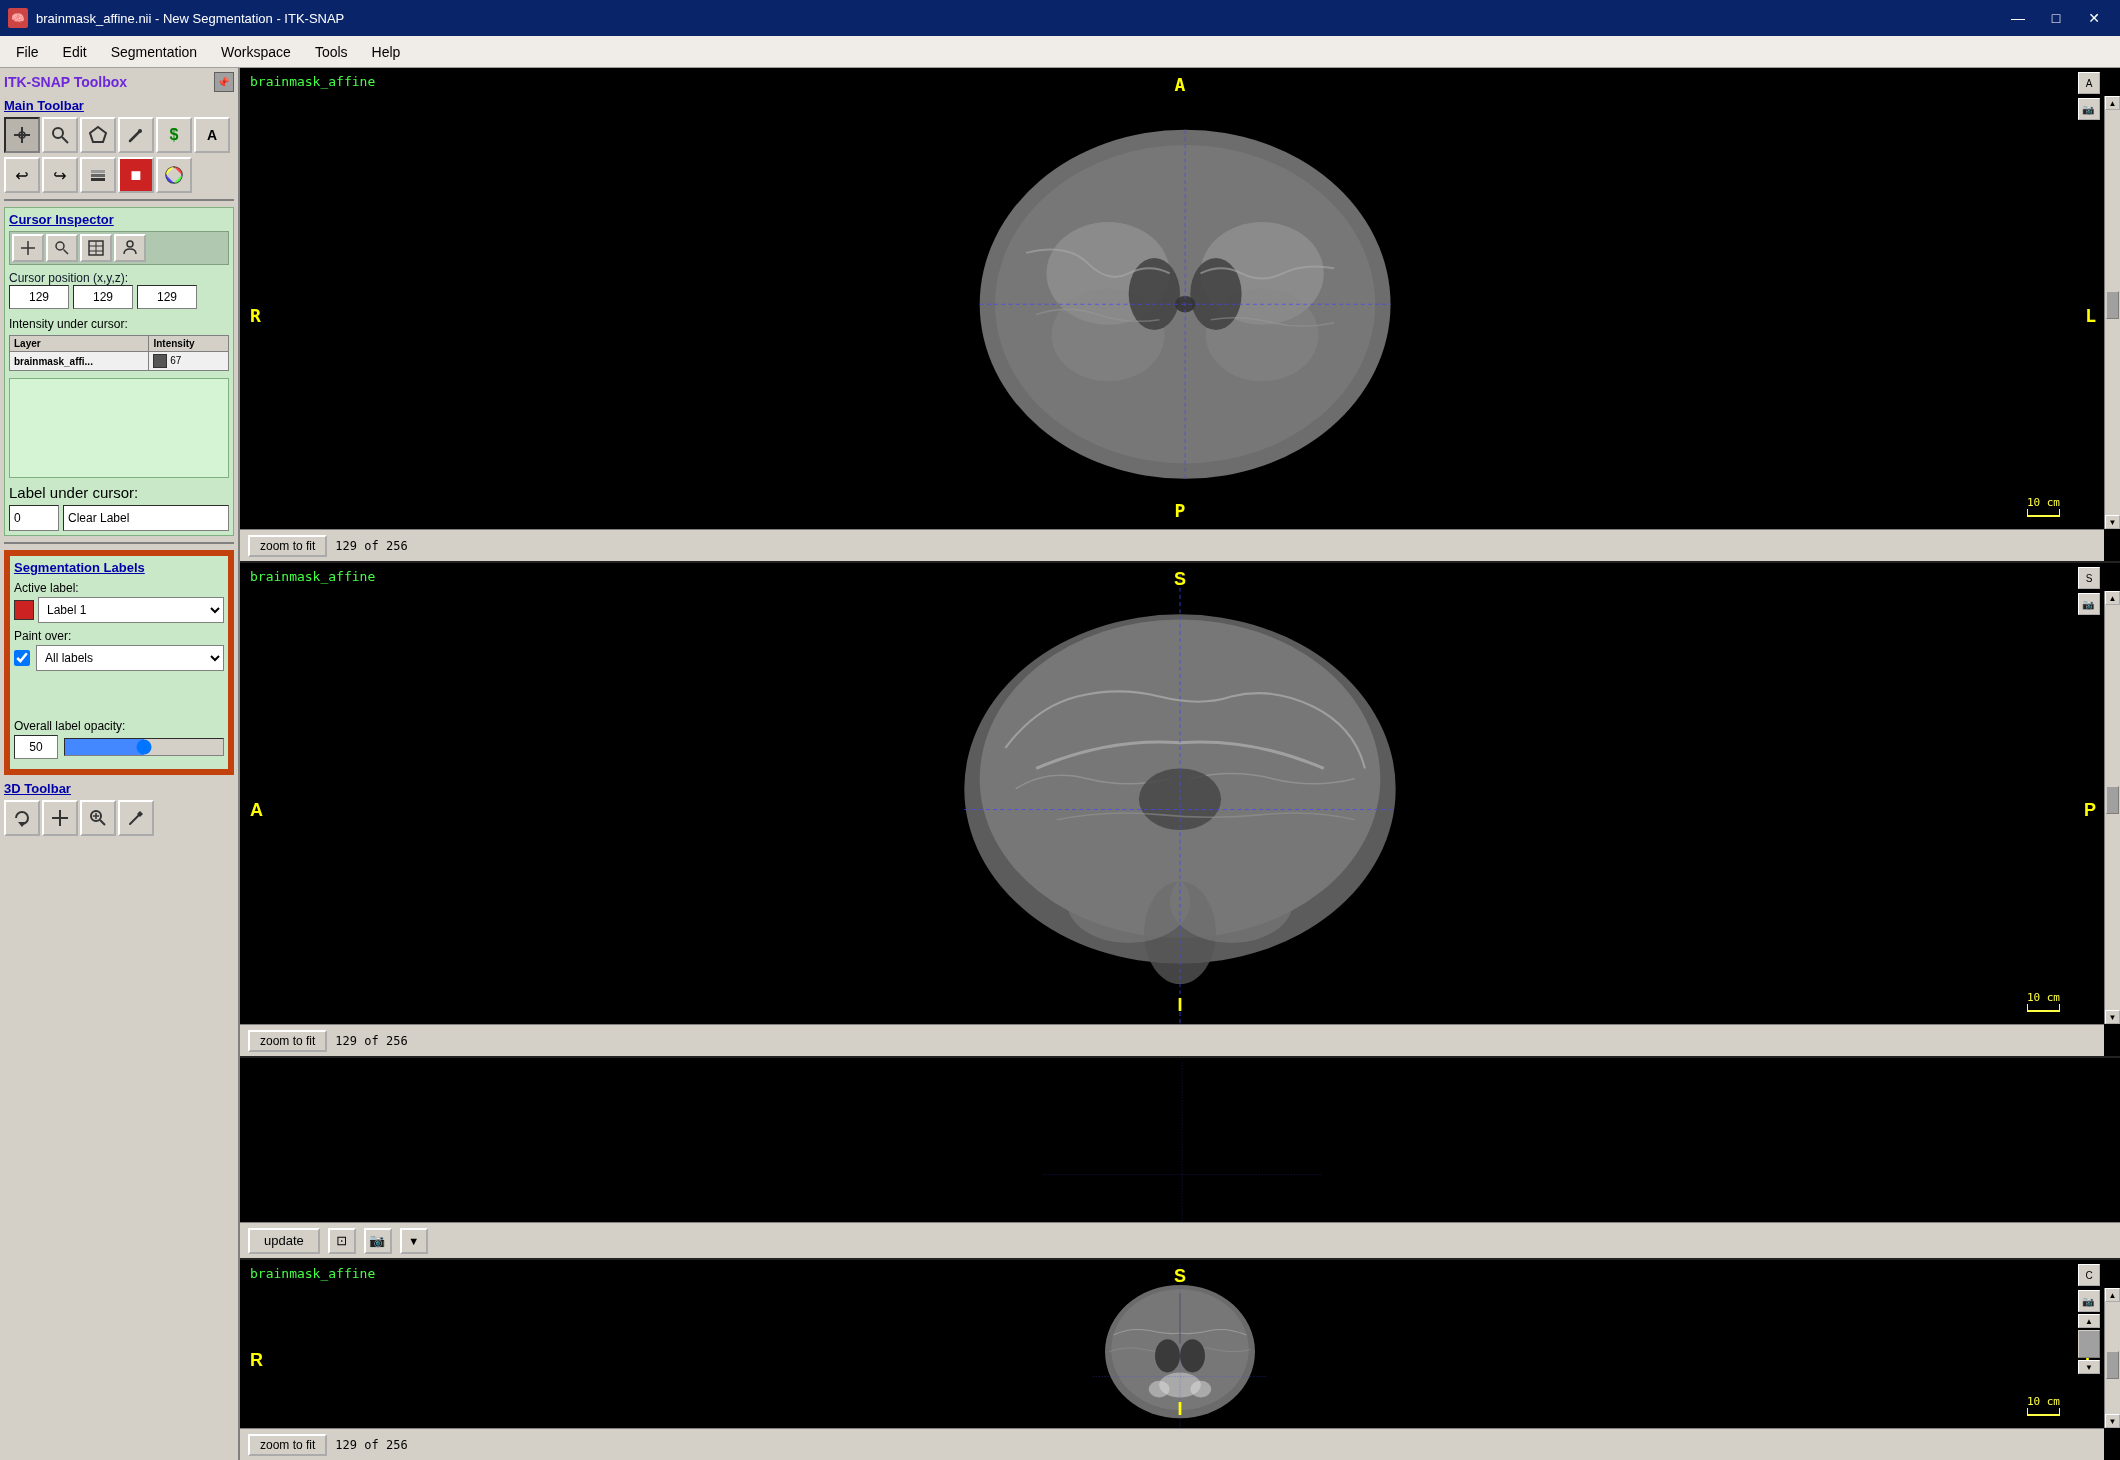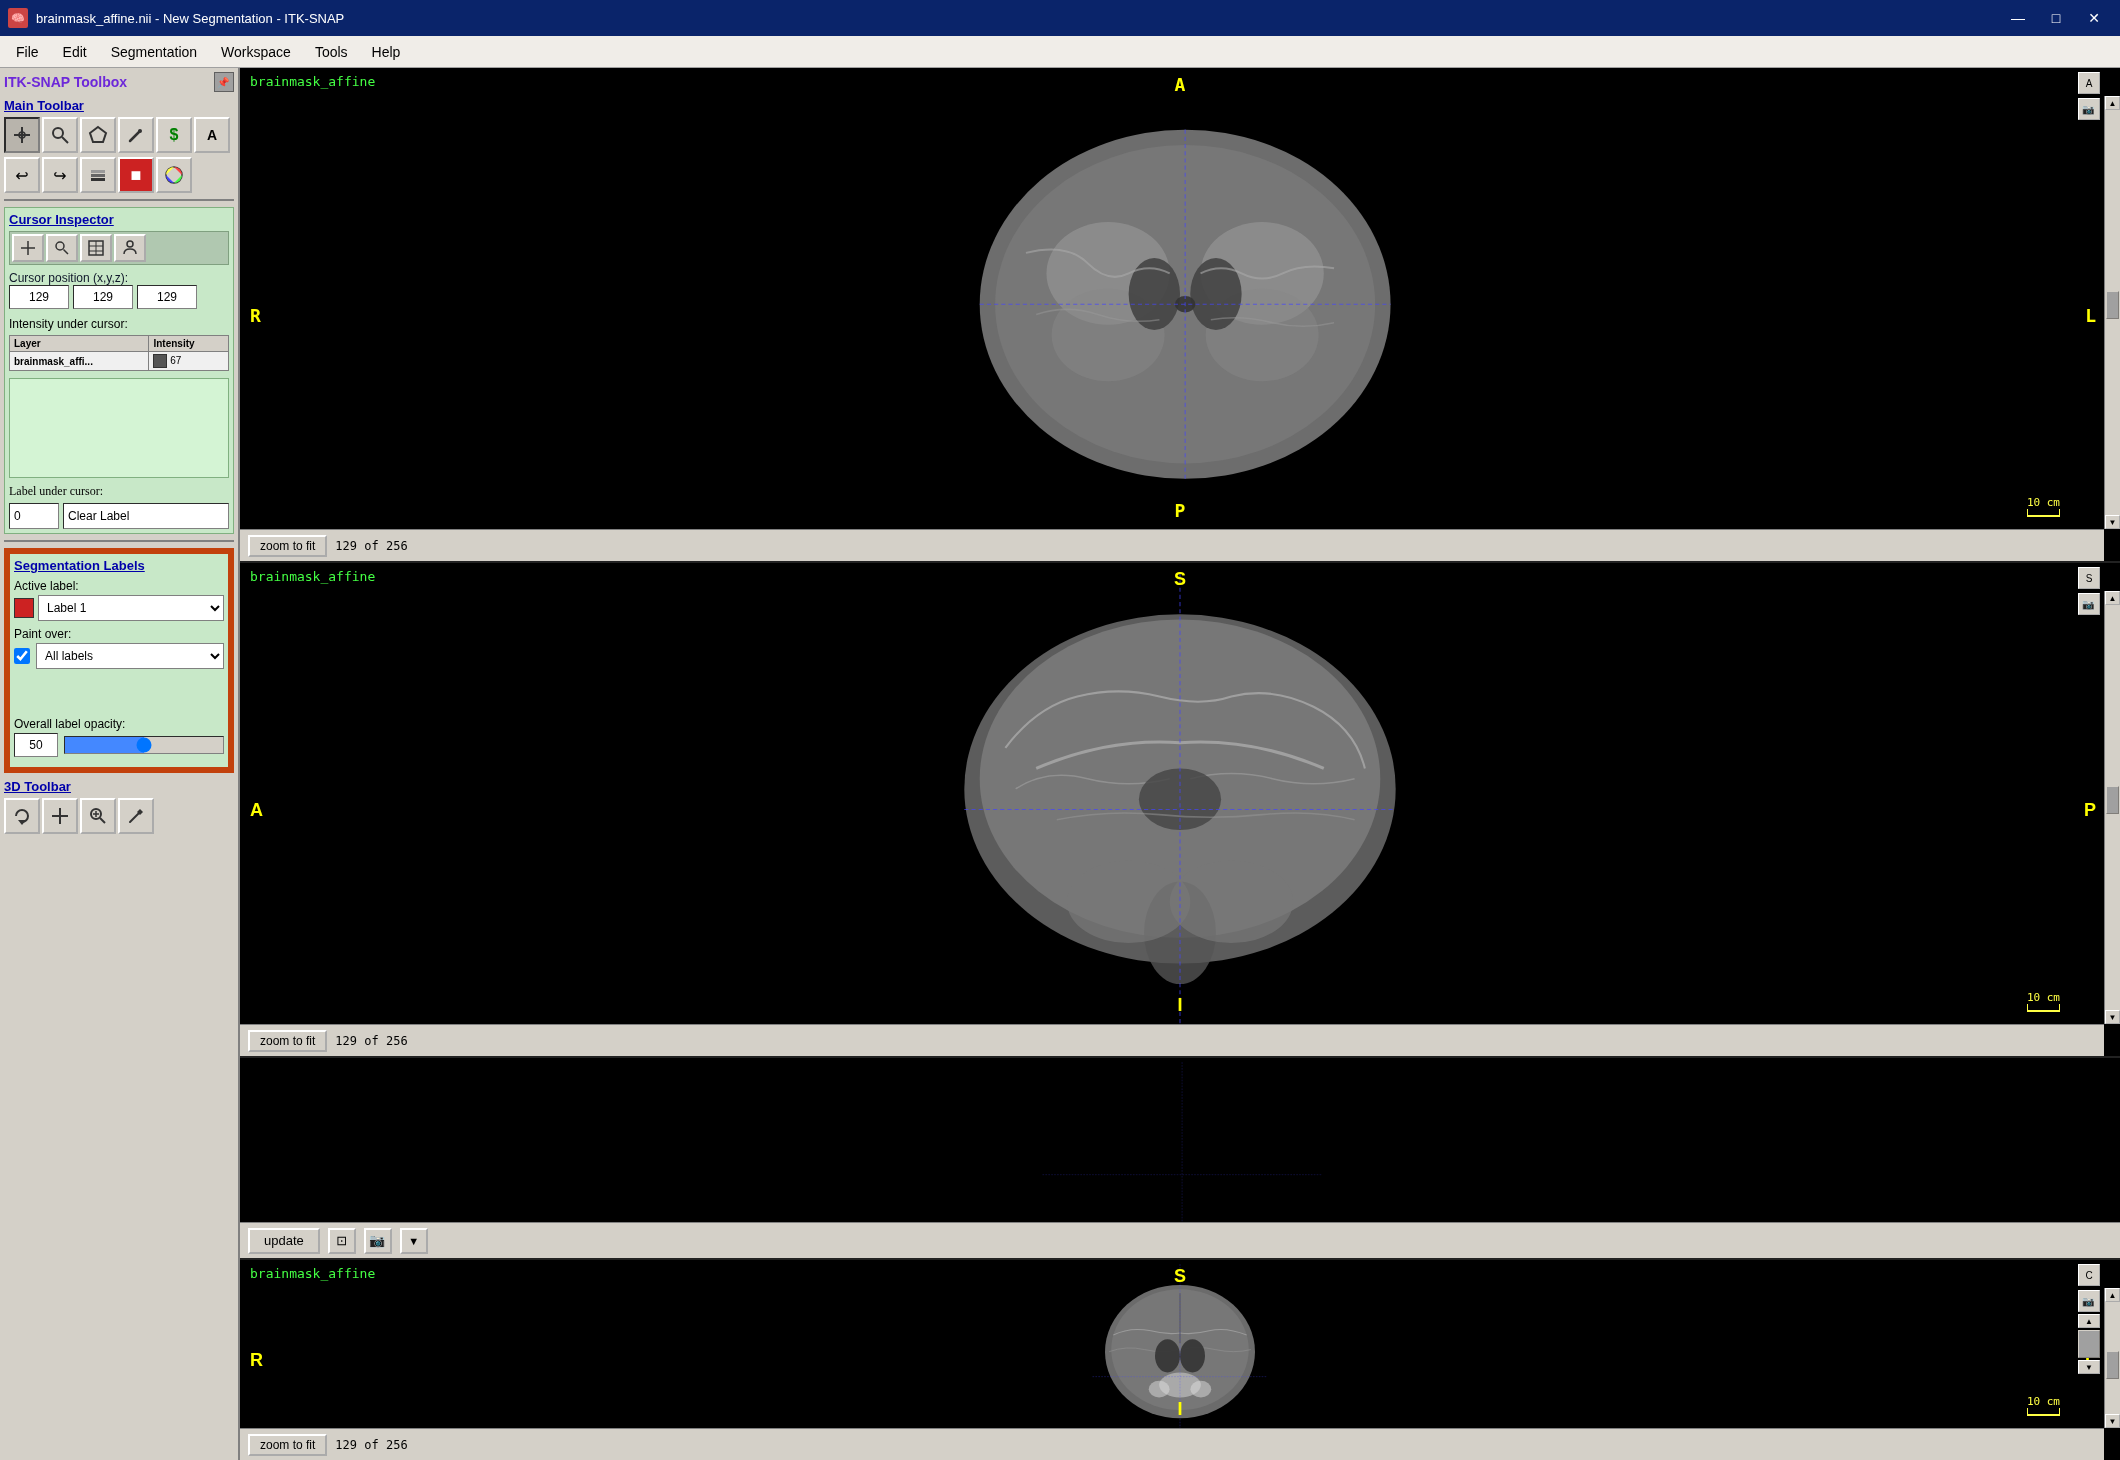--- a/index.html
+++ b/index.html
@@ -220,23 +220,22 @@
       width: 14px;
       height: 14px;
       display: inline-block;
       border: 1px solid #333;
       vertical-align: middle;
     }
     .label-under-cursor {
       margin-top: 6px;
     }
     .label-under-label {
-      font-size: 12px;
+      font-size: 15px;
       margin-bottom: 4px;
-      font-family: Liberation Serif, serif;
     }
     .label-fields {
       display: flex;
       gap: 4px;
     }
     .label-id-field {
       width: 50px;
       height: 26px;
       border: 1px inset #808080;
       background: white;

